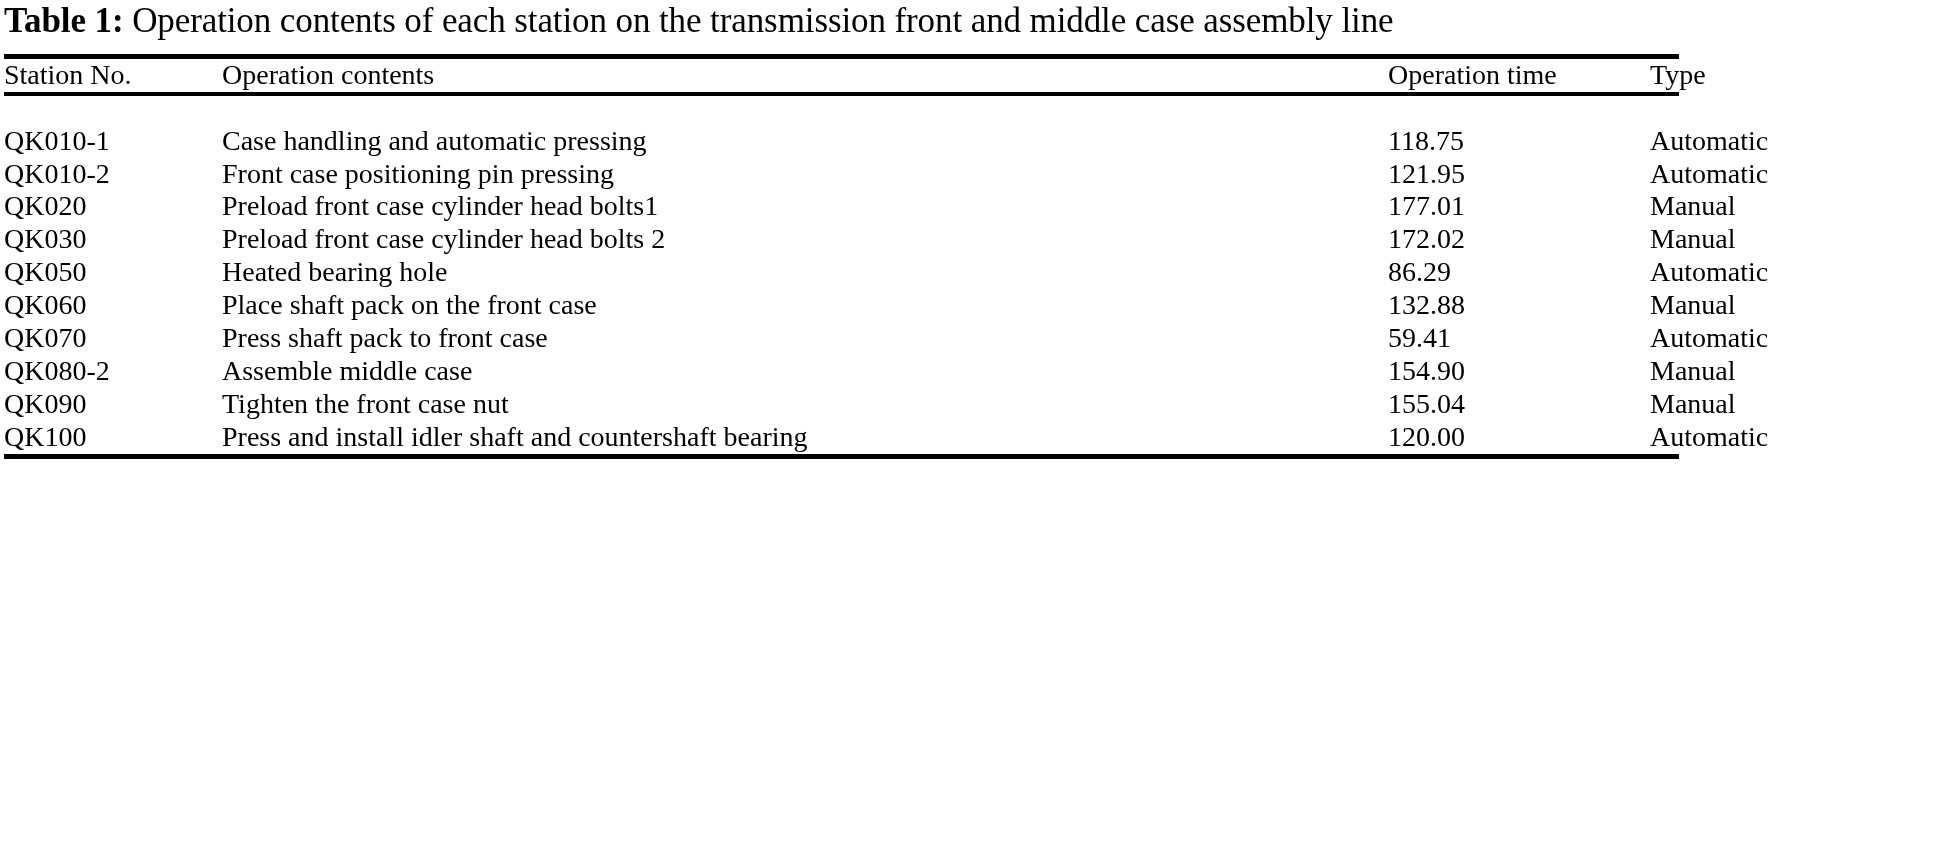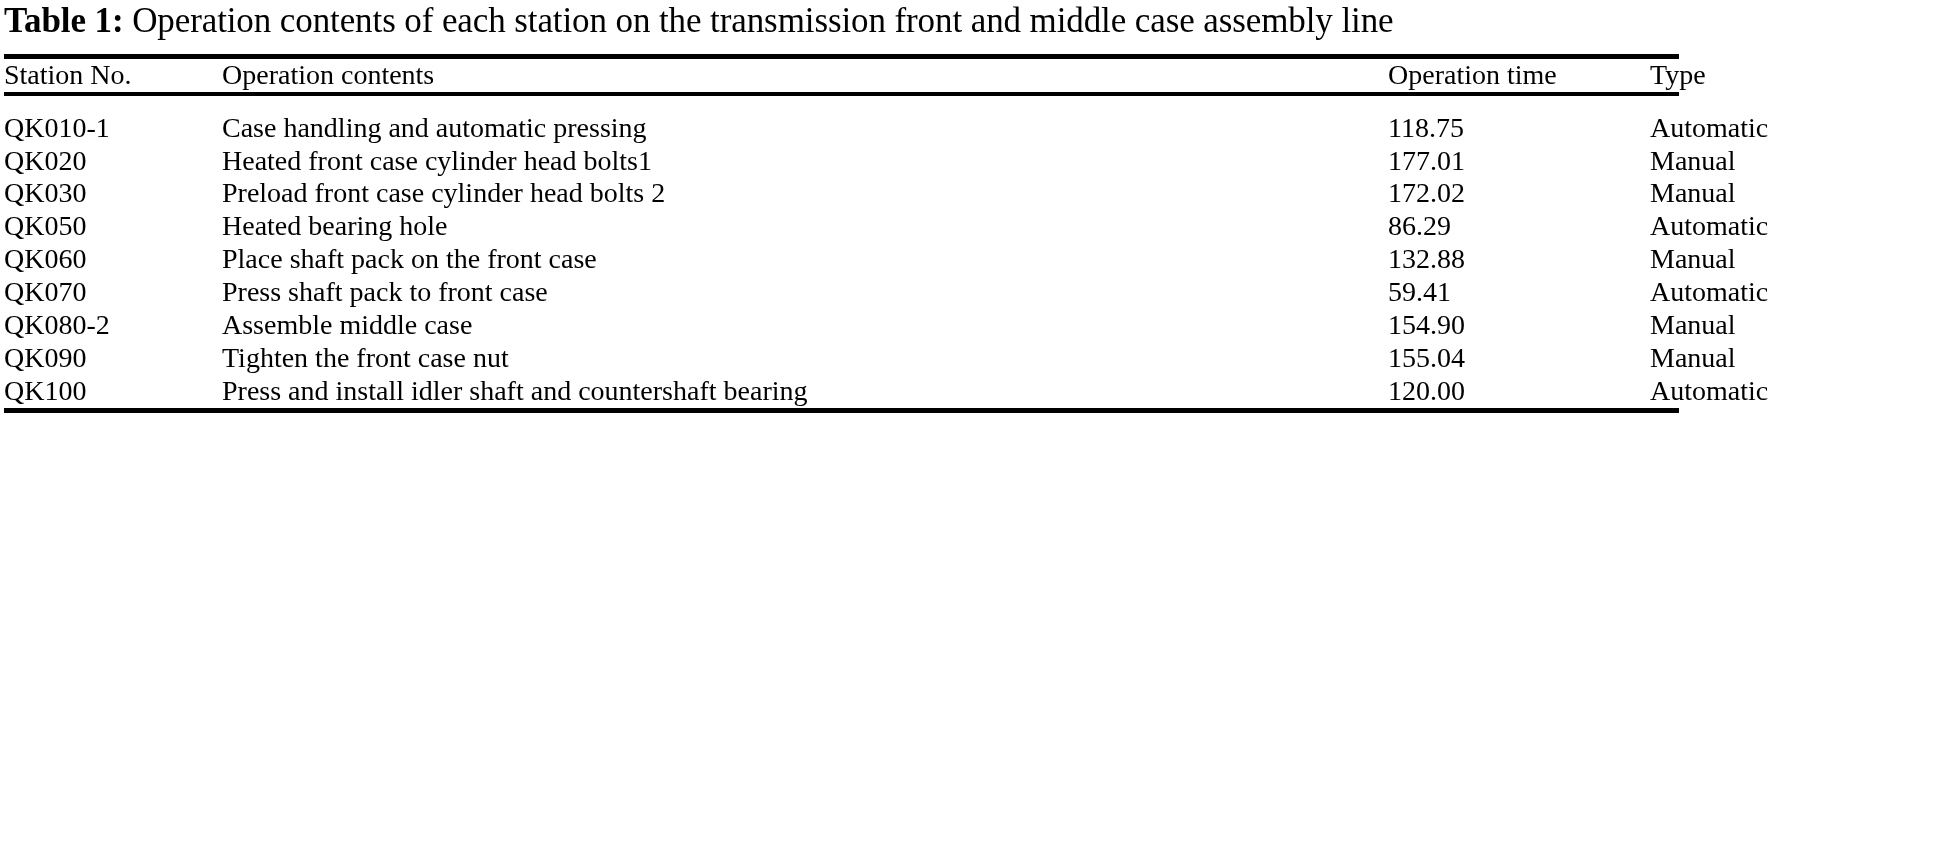--- a/index.html
+++ b/index.html
@@ -63,21 +63,21 @@
   col.c-station  { width: 218px; }
   col.c-contents { width: 1166px; }
   col.c-time     { width: 262px; }
   col.c-type     { width: 300px; }
 
   thead th {
     padding-top: 12px;
     padding-bottom: 13px;
   }
   tbody tr:first-child td {
-    padding-top: 16px;
+    padding-top: 29px;
     margin-left: 24px;
   }
   tbody td {
     padding-bottom: 1px;
   }
   tbody tr:last-child td {
   }
 
   .cell-contents {
     padding-right: 40px;
@@ -131,22 +131,28 @@
       <col class="c-type">
     </colgroup>
     <tbody id="table-body">
         <tr>
           <td class="cell-station">QK010-1</td>
           <td class="cell-contents">Case handling and automatic pressing</td>
           <td class="cell-time">118.75</td>
           <td class="cell-type">Automatic</td>
         </tr>
         <tr>
+          <td class="cell-station">QK010-2</td>
+          <td class="cell-contents">Front case positioning pin pressing</td>
+          <td class="cell-time">121.95</td>
+          <td class="cell-type">Automatic</td>
+        </tr>
+        <tr>
           <td class="cell-station">QK020</td>
-          <td class="cell-contents">Heated front case cylinder head bolts1</td>
+          <td class="cell-contents">Preload front case cylinder head bolts1</td>
           <td class="cell-time">177.01</td>
           <td class="cell-type">Manual</td>
         </tr>
         <tr>
           <td class="cell-station">QK030</td>
           <td class="cell-contents">Preload front case cylinder head bolts 2</td>
           <td class="cell-time">172.02</td>
           <td class="cell-type">Manual</td>
         </tr>
         <tr>

